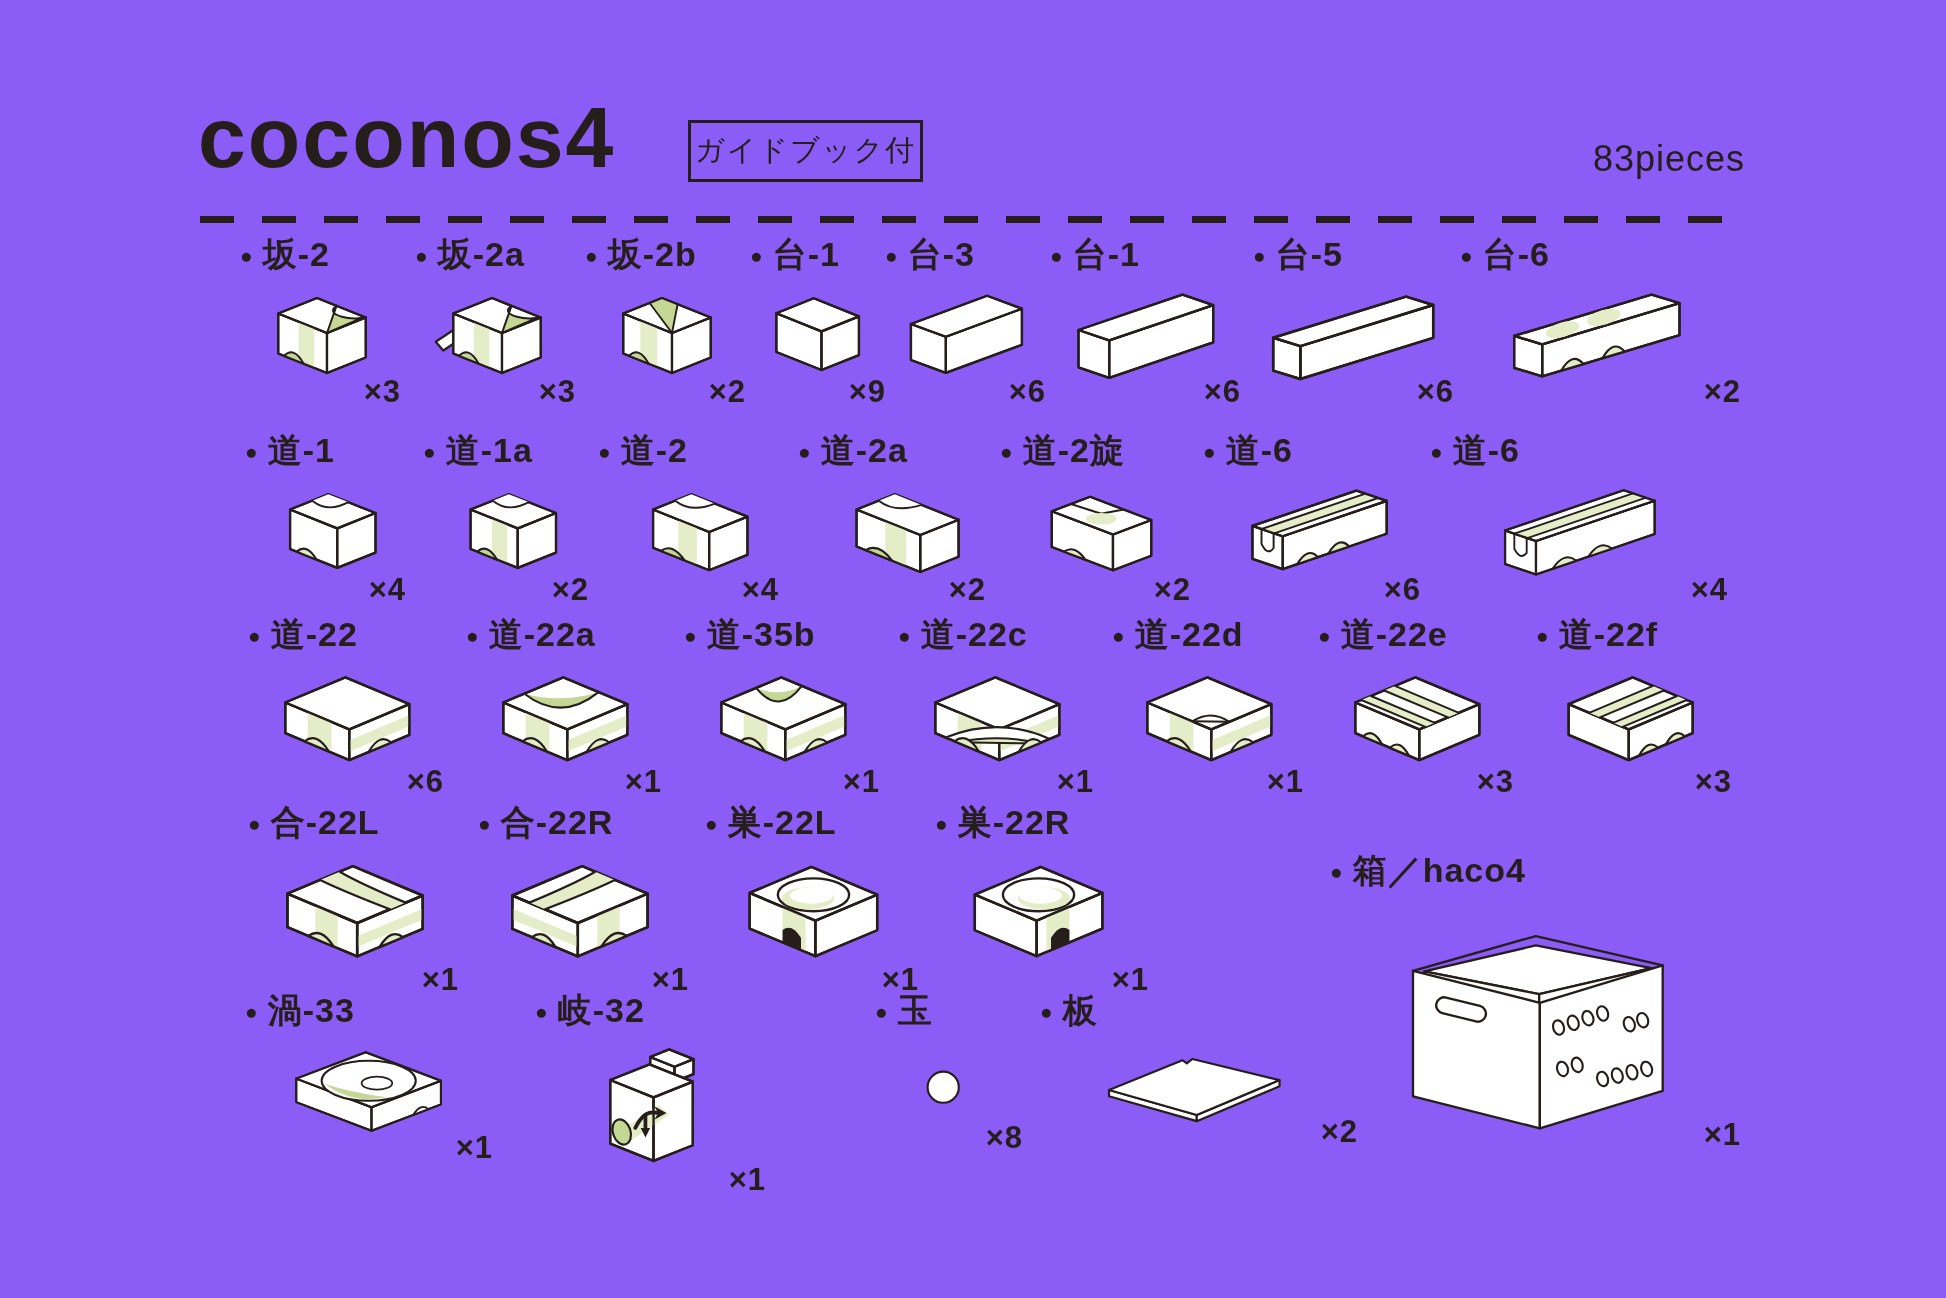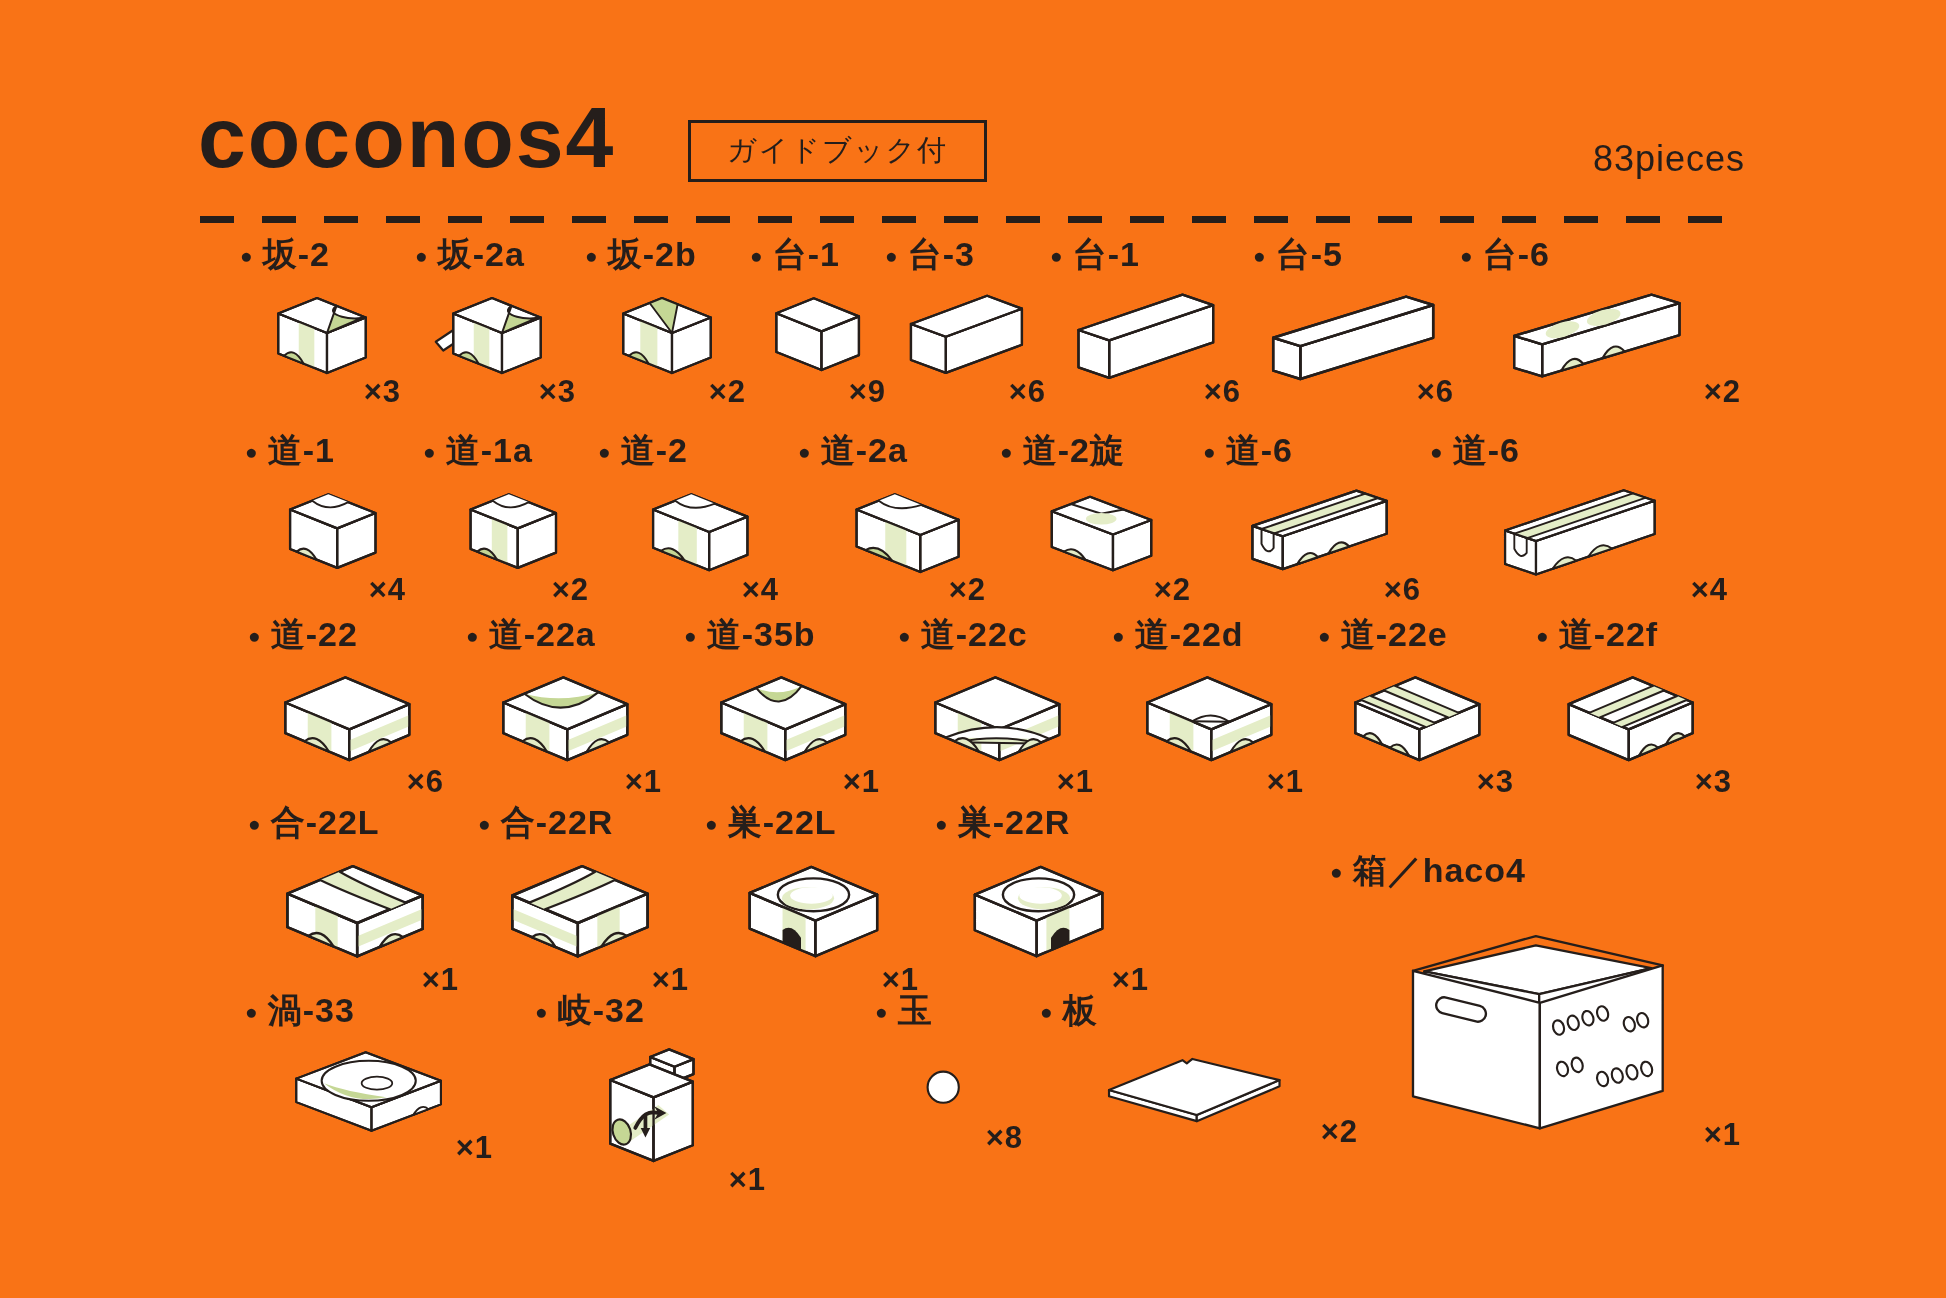--- a/index.html
+++ b/index.html
@@ -1,20 +1,20 @@
 <!DOCTYPE html>
 <html><head>
 <meta charset="utf-8">
 <style>
   html,body{margin:0;padding:0;background:#fff;}
-  #page{position:relative;width:1946px;height:1298px;background:#f97316;overflow:hidden;
+  #page{position:relative;width:1946px;height:1298px;background:#8b5cf6;overflow:hidden;
         font-family:"Liberation Sans","DejaVu Sans",sans-serif;color:#251e1b;}
   .title{position:absolute;left:198px;top:88px;font-size:86px;font-weight:800;letter-spacing:2px;}
   .badge{position:absolute;left:688px;top:120px;border:3px solid #251e1b;font-size:29px;
-         padding:8px 36px;font-weight:500;letter-spacing:2px;}
+         padding:8px 4px;font-weight:500;letter-spacing:2px;}
   .pieces-count{position:absolute;right:201px;top:138px;font-size:36px;font-weight:500;letter-spacing:1px;}
   .dashline{position:absolute;left:200px;top:216px;width:1546px;height:7px;
             background:repeating-linear-gradient(90deg,#251e1b 0 34px,transparent 34px 62px);}
   .piece{position:absolute;}
   .piece-label{display:flex;align-items:center;gap:9px;font-size:34px;font-weight:700;
                letter-spacing:1px;white-space:nowrap;}
   .dot{font-size:21px;line-height:1;}
   .piece-qty{position:absolute;right:4px;bottom:0;font-size:31px;font-weight:700;letter-spacing:1px;}
   .piece svg{display:block;margin-top:10px;}
 </style>

